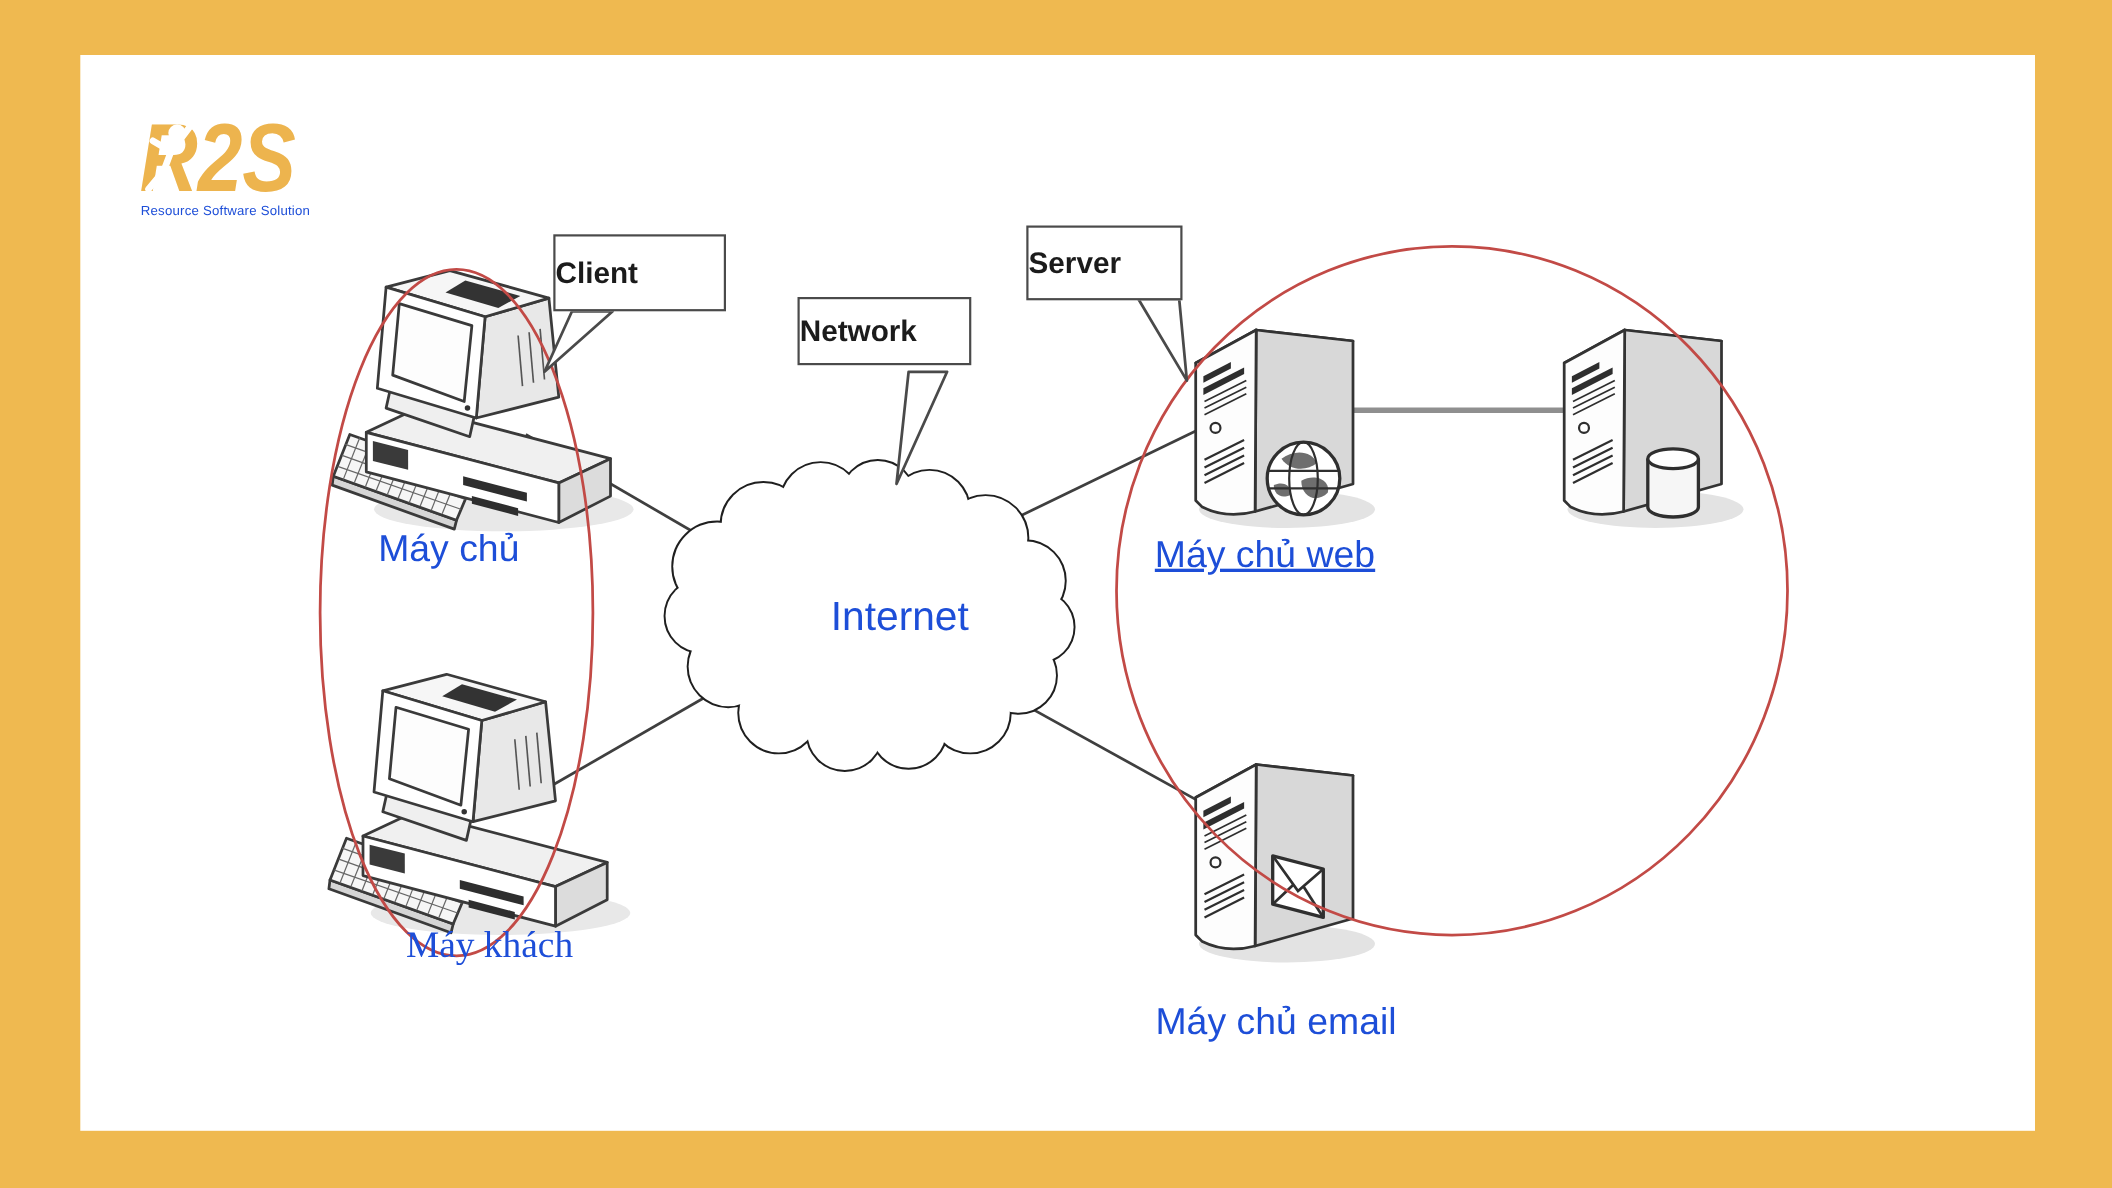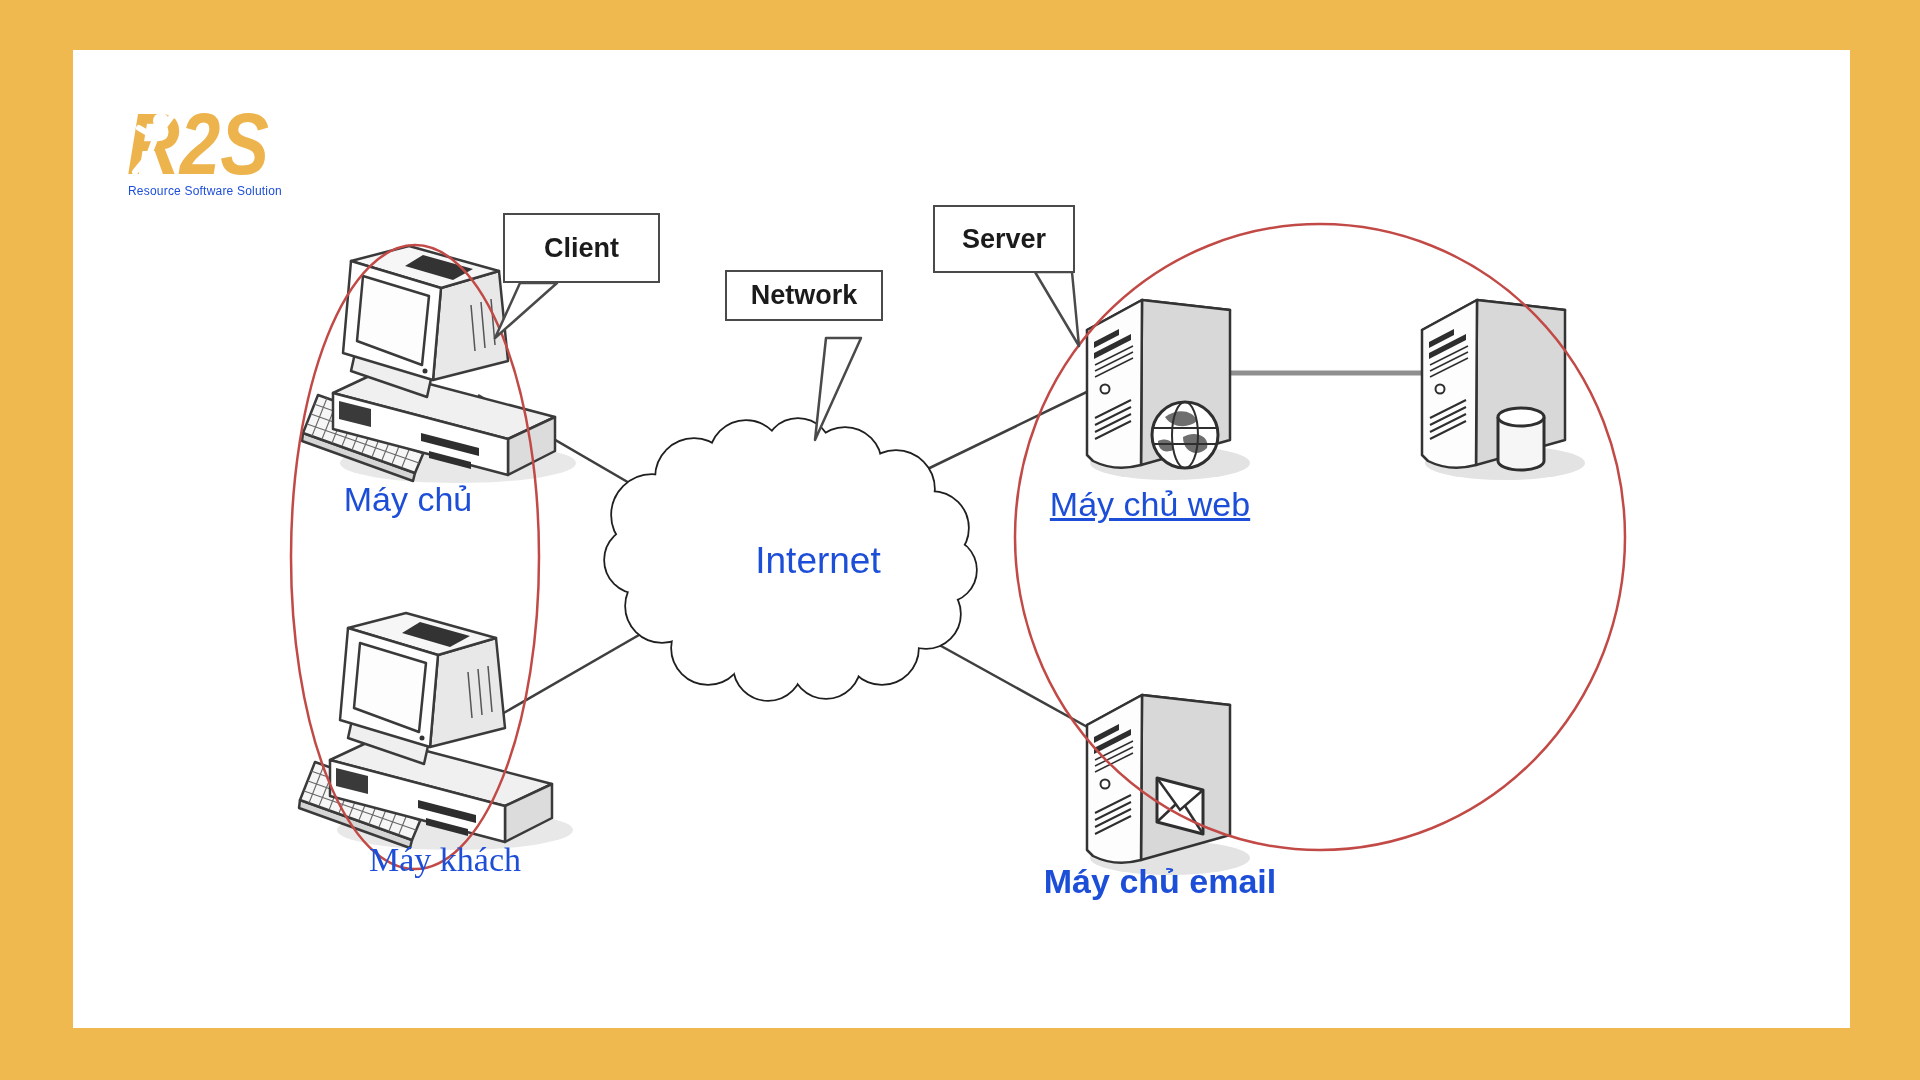--- a/index.html
+++ b/index.html
@@ -11,21 +11,21 @@
   .stage{position:absolute;inset:0;background:#efb950;}
   .canvas{position:absolute;left:73px;top:50px;width:1777px;height:978px;background:#ffffff;}
   .art{position:absolute;left:0;top:0;width:1920px;height:1080px;}
   .node-label{
     position:absolute;transform:translateX(-50%);
     font-size:34px;color:#1d4ed8;white-space:nowrap;letter-spacing:0px;
   }
   .internet-label{font-size:37px;}
   .callout{
     position:absolute;background:#ffffff;border:2px solid #4a4a4a;
-    display:flex;align-items:center;justify-content:center;
+    display:flex;align-items:center;justify-content:flex-start;
     font-weight:bold;font-size:27px;color:#1b1b1b;box-sizing:border-box;
   }
   .logo{position:absolute;left:125px;top:98px;width:220px;height:110px;}
   .logo-sub{
     position:absolute;left:3px;top:86px;width:220px;
     font-size:12px;color:#1d4ed8;letter-spacing:.2px;
   }
 </style>
 </head>
 <body>
@@ -202,32 +202,32 @@
     <g fill="#ffffff" stroke="#4a4a4a" stroke-width="2.5" stroke-linejoin="round">
       <polygon points="520,283 495,338 557,283"></polygon>
       <polygon points="826,338 815,440 861,338"></polygon>
       <polygon points="1035,272 1079,346 1072,272"></polygon>
     </g>
   </svg>
 
   <div class="callout" style="left:503px;top:213px;width:157px;height:70px;">
     <span>Client</span>
   </div>
-  <div class="callout" style="left:725px;top:270px;width:158px;height:51px;">
+  <div class="callout" style="left:725px;top:270px;width:158px;height:62px;">
     <span>Network</span>
   </div>
   <div class="callout" style="left:933px;top:205px;width:142px;height:68px;">
     <span>Server</span>
   </div>
 
   <div class="node-label" style="left:408px;top:480px;">Máy chủ</div>
   <div class="node-label" style="left:445px;top:841px;font-family:Liberation Serif, serif;">Máy khách</div>
   <div class="node-label internet-label" style="left:790px;top:540px;margin-left:28px;">Internet</div>
   <div class="node-label" style="left:1150px;top:485px;text-decoration:underline;">Máy chủ web</div>
-  <div class="node-label" style="left:1160px;top:862px;font-weight:bold;">Máy chủ email</div>
+  <div class="node-label" style="left:1160px;top:910px;">Máy chủ email</div>
 
   <div class="logo">
     <svg width="220" height="110" viewBox="0 0 220 110">
       <text x="2" y="76" font-size="88" font-weight="bold" font-style="italic" textLength="142" lengthAdjust="spacingAndGlyphs" fill="#edb44e">R2S</text>
       <g stroke="#ffffff" stroke-width="6" stroke-linecap="round" fill="none">
         <circle cx="36" cy="23" r="8" fill="#ffffff" stroke="none"></circle>
         <line x1="33" y1="33" x2="24" y2="57"></line>
         <line x1="24" y1="57" x2="10" y2="74"></line>
         <line x1="24" y1="57" x2="32" y2="76"></line>
         <line x1="31" y1="40" x2="14" y2="30"></line>

